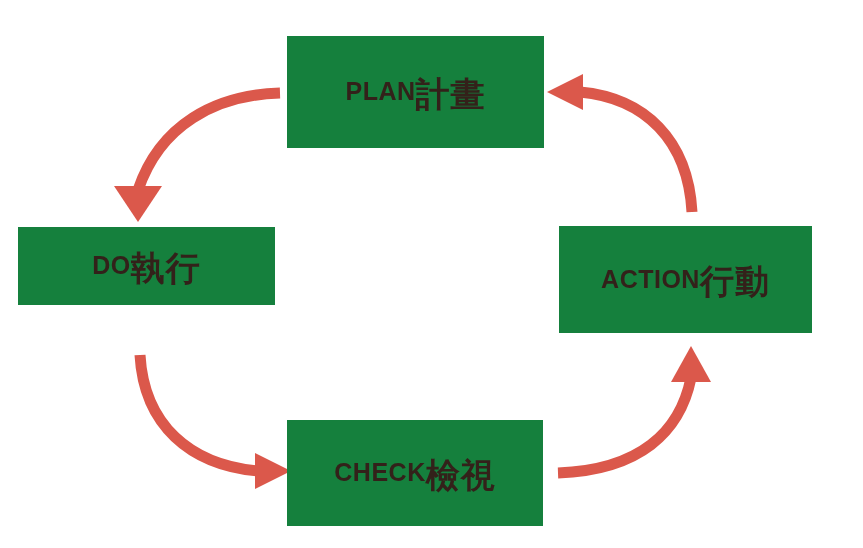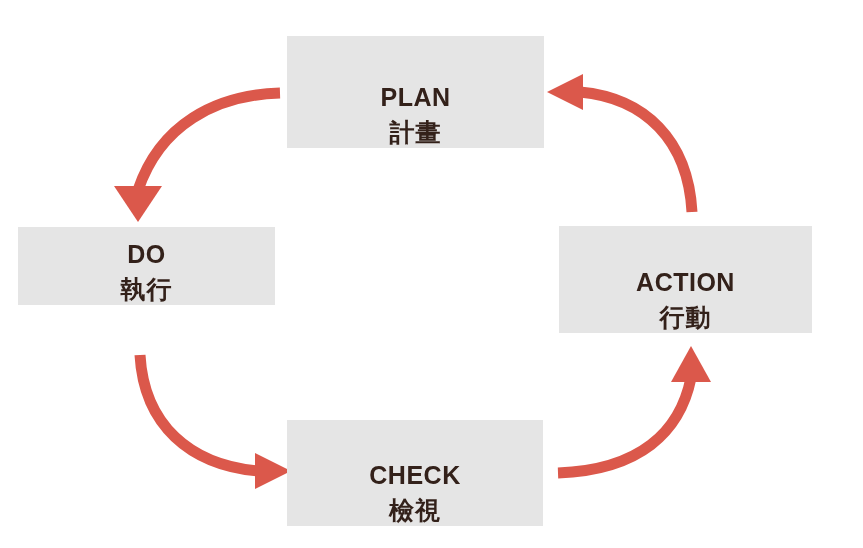--- a/index.html
+++ b/index.html
@@ -20,37 +20,36 @@
   }
   #arrow-layer {
     position: absolute;
     left: 0;
     top: 0;
     width: 863px;
     height: 548px;
   }
   .node-box {
     position: absolute;
-    background: #e5e5e5;
+    background: #15803d;
     display: flex;
-    flex-direction: column;
     align-items: center;
-    justify-content: flex-end;
+    justify-content: center;
     box-sizing: border-box;
     z-index: 2;
   }
   .node-title {
     font-size: 25px;
     font-weight: bold;
     color: #33211a;
     letter-spacing: 0.5px;
     line-height: 1.1;
   }
   .node-subtitle {
-    font-size: 25px;
+    font-size: 34px;
     font-weight: bold;
     color: #33211a;
     letter-spacing: 1px;
     line-height: 1.3;
     margin-top: 4px;
   }
   
   #node-plan   { left: 287px; top: 36px;  width: 257px; height: 112px; }
   #node-do     { left: 18px;  top: 227px; width: 257px; height: 78px; }
   #node-action { left: 559px; top: 226px; width: 253px; height: 107px; }

